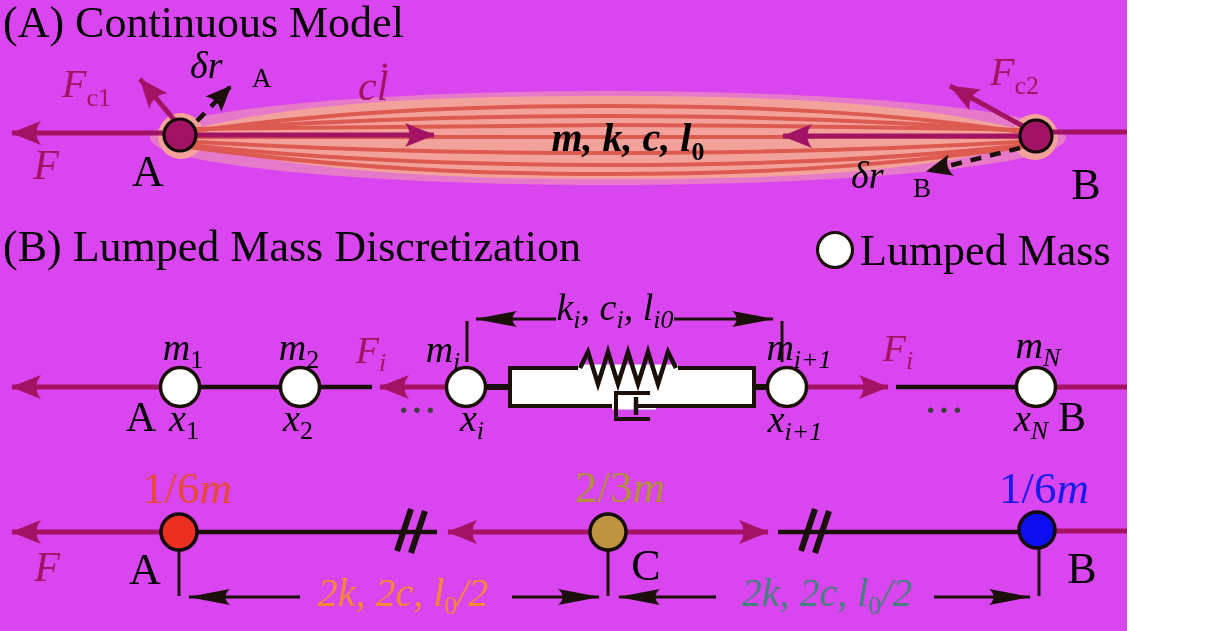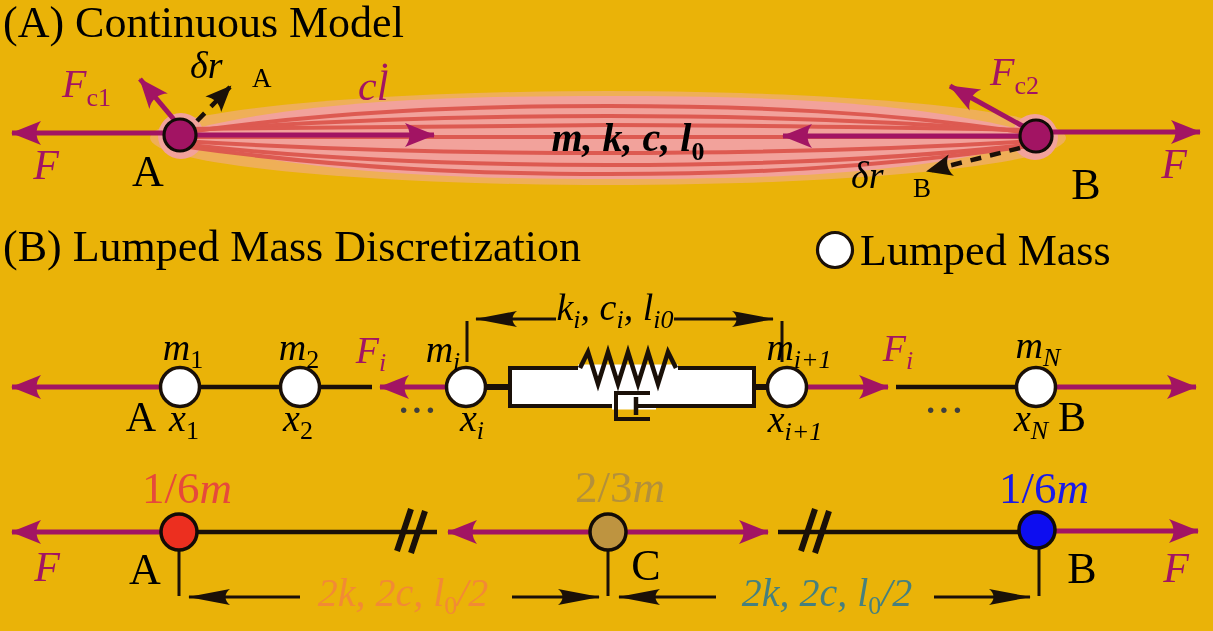--- a/index.html
+++ b/index.html
@@ -1,16 +1,16 @@
 <!DOCTYPE html>
 <html><head>
 <meta charset="utf-8">
 <style>
   html,body{margin:0;padding:0;background:#ffffff;}
-  .stage{position:relative;width:1213px;height:631px;background:#eab308;overflow:hidden;
+  .stage{position:relative;width:1127px;height:631px;background:#d946ef;overflow:hidden;
          font-family:"Liberation Serif","DejaVu Serif",serif;}
   svg{position:absolute;left:0;top:0;}
   text{font-family:"Liberation Serif","DejaVu Serif",serif;}
   .title{font-size:44px;fill:#000000;}
   .math{font-style:italic;}
   .up{font-style:normal;}
   .bold{font-weight:bold;}
 </style>
 </head>
 <body>

